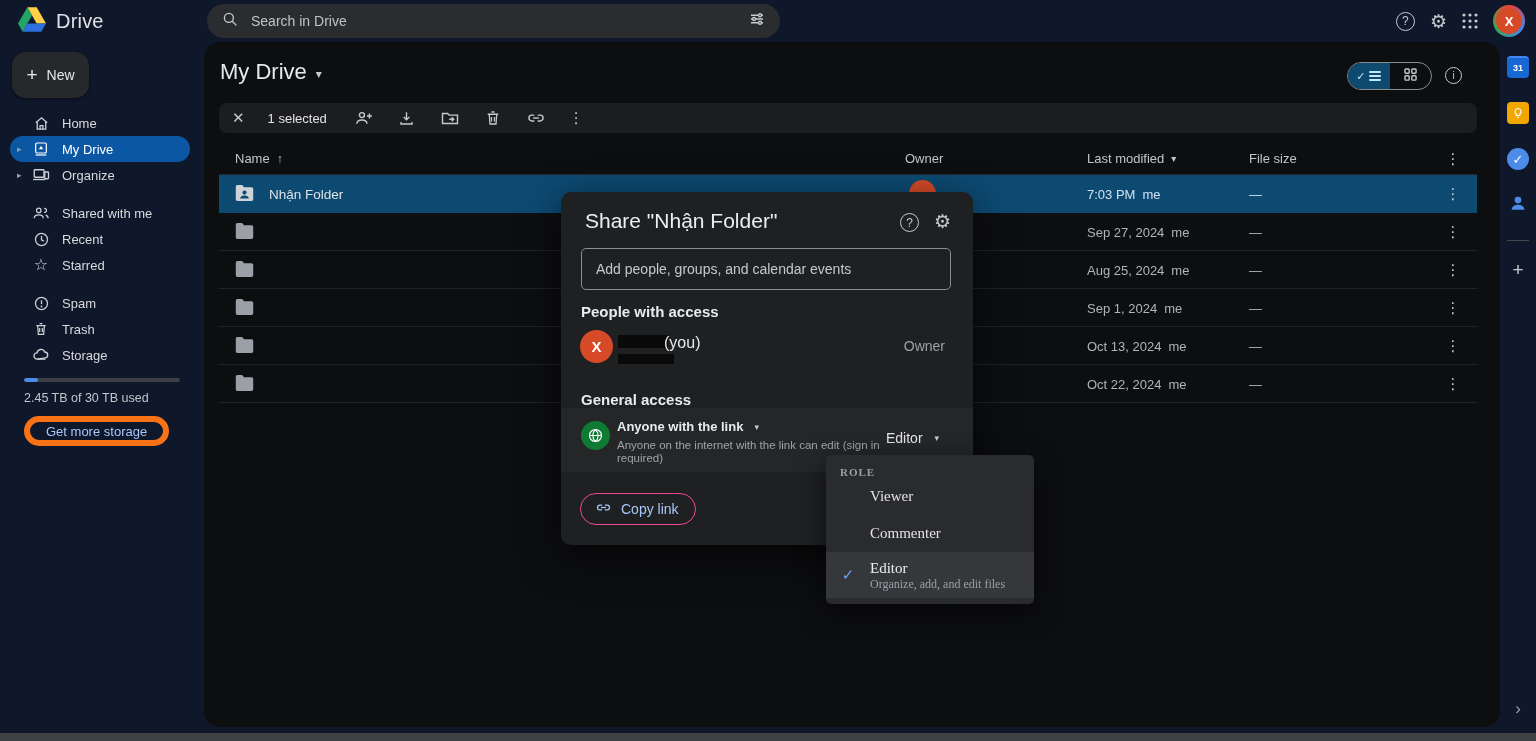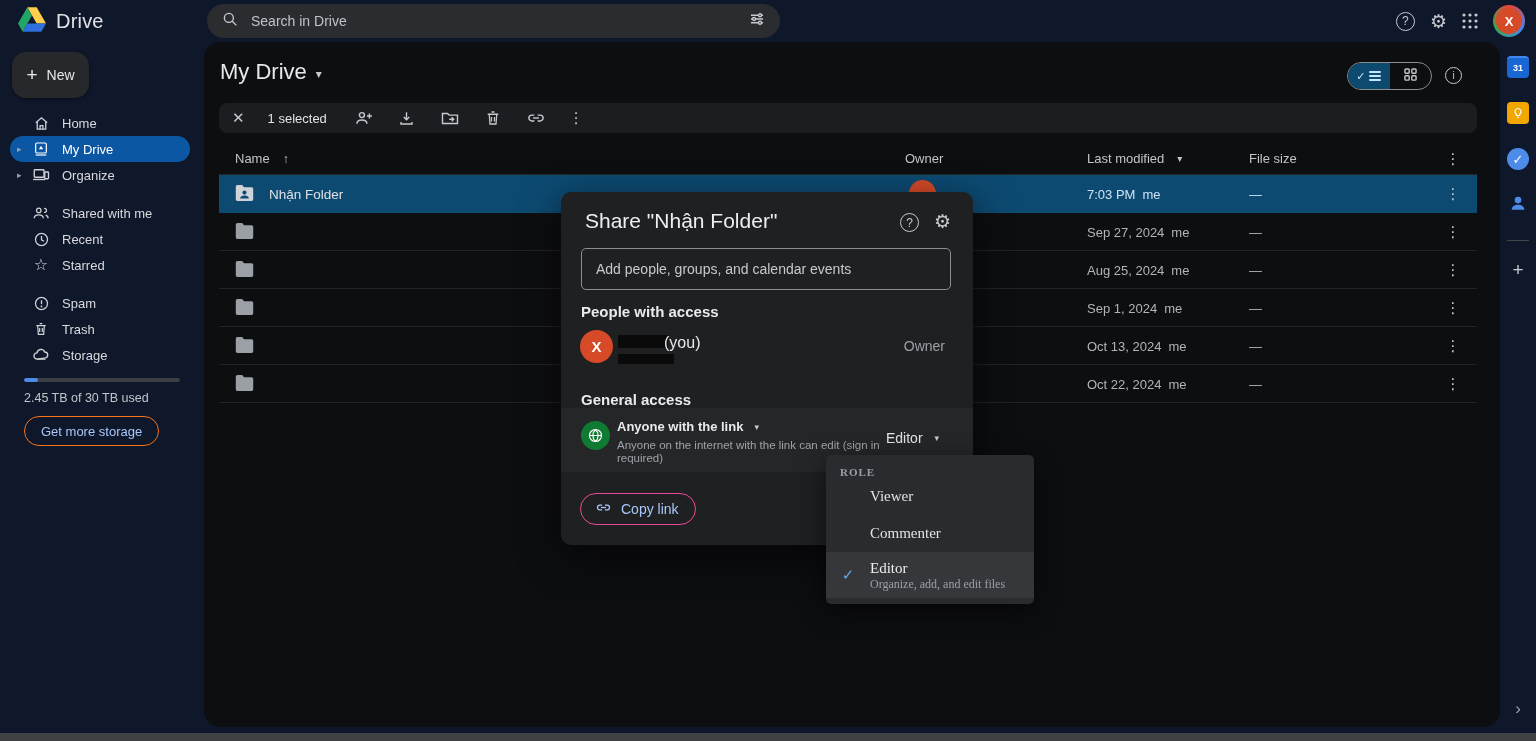--- a/index.html
+++ b/index.html
@@ -29,21 +29,21 @@
   .nav-item { position:relative; height:26px; margin:0 14px 0 10px; border-radius:13px; display:flex; align-items:center; font-size:13px; color:#d8dadd; cursor:pointer; }
   .nav-item.selected { background:#0b57a4; color:#fff; }
   .nav-expand { position:absolute; left:7px; font-size:9px; color:#9aa0a6; }
   .nav-icon { position:absolute; left:22px; width:18px; height:18px; display:flex; align-items:center; justify-content:center; }
   .nav-icon svg { display:block; }
   .nav-label { margin-left:52px; }
   .star-glyph { font-size:16px; color:#cfd2d6; line-height:1; }
   .storage-meter { margin:10px 24px 0 24px; height:4px; border-radius:2px; background:#3c4044; overflow:hidden; }
   .storage-fill { height:100%; background:#4d8be8; border-radius:2px; }
   .storage-text { margin:9px 0 0 24px; font-size:12.5px; color:#c3c6ca; }
-  .get-more { margin:11px 0 0 24px; display:inline-flex; align-items:center; height:30px; padding:0 16px; border:1px solid #f97316; border-radius:15px; color:#a8c7fa; font-size:13px; cursor:pointer; }
+  .get-more { margin:11px 0 0 24px; display:inline-flex; align-items:center; height:30px; padding:0 16px; border:6px solid #f97316; border-radius:15px; color:#a8c7fa; font-size:13px; cursor:pointer; }
 
   
   .panel { position:absolute; left:204px; top:42px; width:1296px; height:685px; background:#0d0e10; border-radius:16px; }
   .page-title { position:absolute; left:16px; top:17px; display:flex; align-items:center; gap:9px; font-size:22px; color:#e6e8ea; }
   .title-caret { font-size:12px; color:#c6c9cd; padding-top:4px; }
   .view-toggle { position:absolute; top:20px; right:68px; width:85px; height:28px; border:1px solid #8a8d91; border-radius:14px; display:flex; overflow:hidden; }
   .vt-seg { flex:1; display:flex; align-items:center; justify-content:center; gap:4px; cursor:pointer; }
   .vt-seg.active { background:#0e4a70; }
   .vt-check { color:#c2e7ff; font-size:11px; }
   .list-lines { display:flex; flex-direction:column; gap:2.5px; }
@@ -52,21 +52,21 @@
   .info-btn .circle-glyph { width:17px; height:17px; font-size:10px; font-style:normal; }
 
   .sel-toolbar { position:absolute; left:15px; top:61px; width:1258px; height:30px; background:#1c1d20; border-radius:8px; display:flex; align-items:center; gap:23px; padding:0 13px; }
   .tb-ic { width:20px; height:20px; display:flex; align-items:center; justify-content:center; cursor:pointer; }
   .tb-close { font-size:15px; color:#c6c9cd; cursor:pointer; }
   .tb-count { font-size:13px; color:#e3e3e5; margin-right:4px; }
   .tb-more { font-size:15px; color:#c6c9cd; cursor:pointer; }
 
   .grid-row { display:grid; grid-template-columns:1fr 182px 162px 180px 48px; align-items:center; padding-left:16px; }
   .thead { position:absolute; left:15px; top:101px; width:1258px; height:32px; font-size:13px; color:#c2c5c9; border-bottom:1px solid #27282b; }
-  .th { display:flex; align-items:center; gap:13px; }
+  .th { display:flex; align-items:center; gap:7px; }
   .sort-up { font-size:12px; color:#c2c5c9; }
   .hd-caret { font-size:10px; color:#c2c5c9; }
   .rows { position:absolute; left:15px; top:133px; width:1258px; }
   .row { height:38px; border-bottom:1px solid #222326; font-size:13.5px; color:#dfe1e4; cursor:pointer; }
   .row.selected { background:#0d4a72; border-bottom-color:#0d4a72; }
   .cell-name { display:flex; align-items:center; gap:15px; }
   .cell-owner { position:relative; height:38px; }
   .owner-avatar { position:absolute; left:4px; top:5px; width:27px; height:27px; border-radius:50%; background:#d64a28; }
   .cell-mod { display:flex; gap:7px; font-size:13px; color:#b0b5bb; }
   .row.selected .cell-mod { color:#cfe2f4; }

